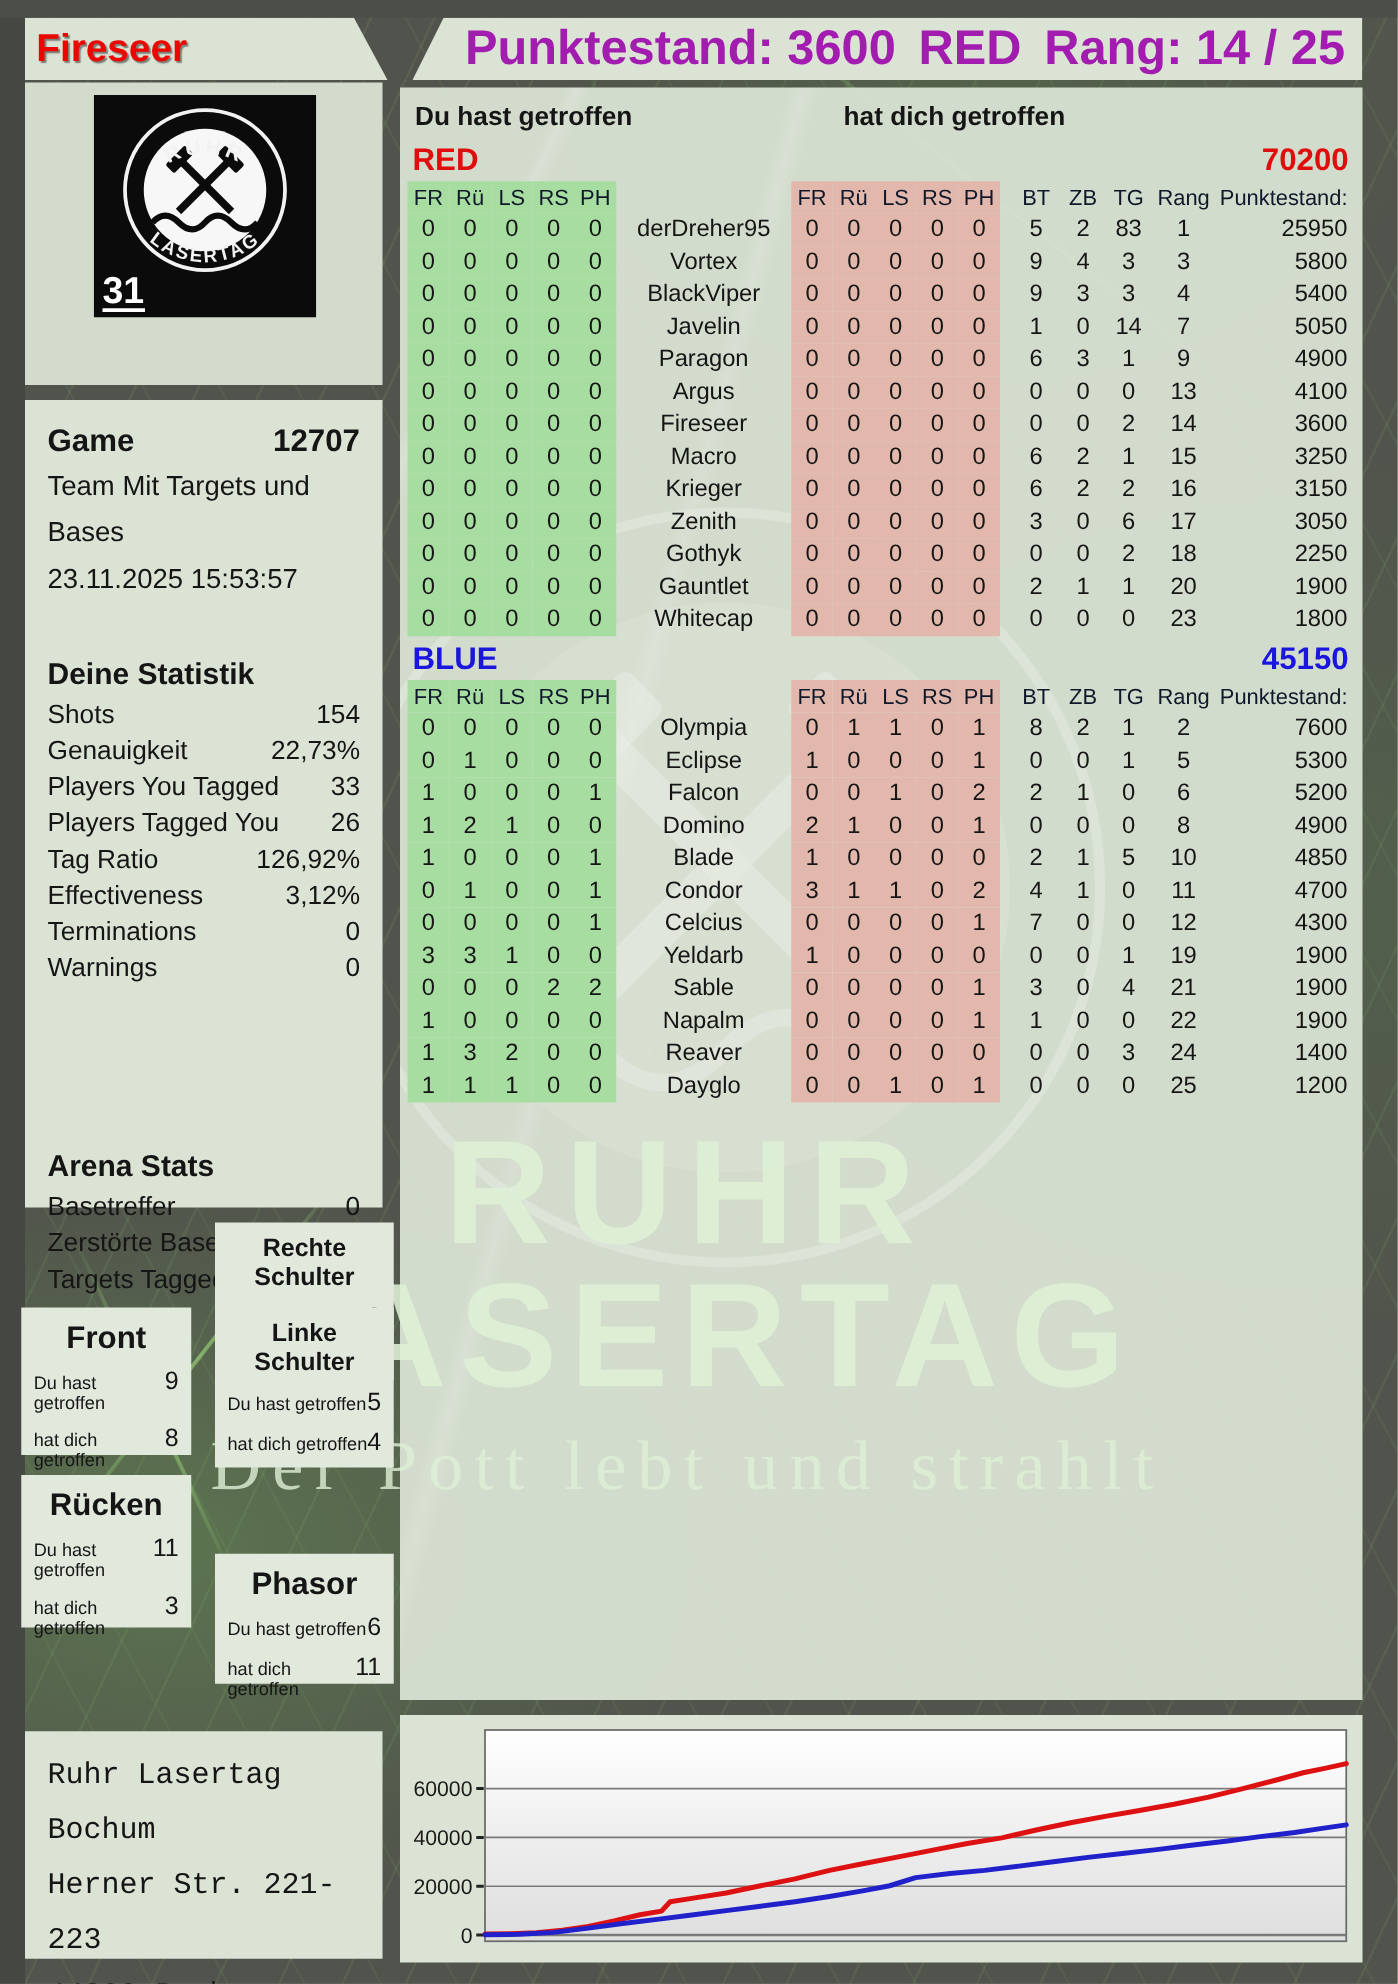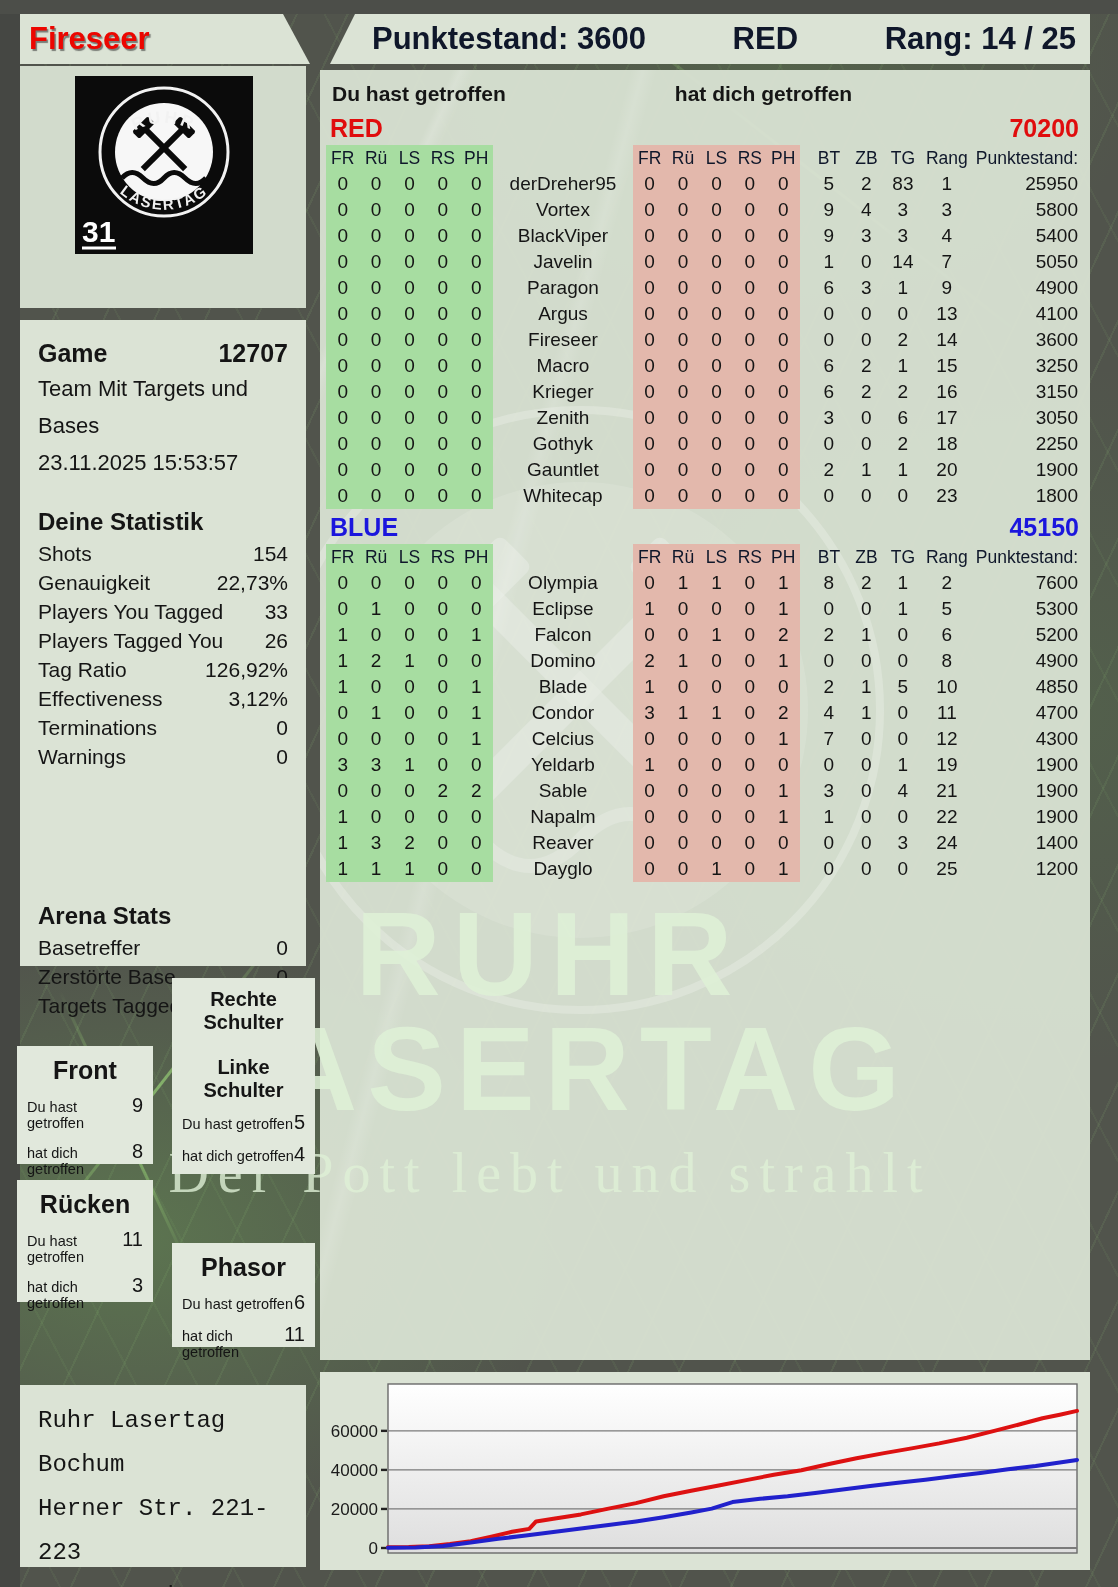--- a/index.html
+++ b/index.html
@@ -19,31 +19,31 @@
       #51544c;}
   .streak{position:absolute;z-index:0;background:linear-gradient(90deg,transparent,rgba(170,240,130,.55),transparent);height:3px;transform-origin:left center;border-radius:2px;filter:blur(.4px);}
   #edge-left{position:absolute;left:0;top:0;width:20px;height:100%;background:#454743;z-index:4;}
   #edge-top{position:absolute;left:0;top:0;width:100%;height:14px;background:#4c4e49;z-index:4;}
 
   .panel{position:absolute;background:#dbe3d5;z-index:2;}
   
   #panel-player{left:20px;top:14px;width:312px;height:50px;clip-path:polygon(0 0,263px 0,290px 100%,0 100%);display:flex;align-items:center;}
   #panel-player .pname{font-size:31px;font-weight:bold;color:#ec0600;padding-left:9px;text-shadow:1.5px 1.5px 1px rgba(40,40,40,.55);}
   #panel-header{left:330px;top:14px;width:760px;height:50px;clip-path:polygon(25px 0,100% 0,100% 100%,0 100%);display:flex;align-items:center;justify-content:space-between;padding:0 14px 0 42px;box-sizing:border-box;}
-  #panel-header span{font-size:31px;font-weight:bold;color:#0f172a;}
+  #panel-header span{font-size:39px;font-weight:bold;color:#a21caf;}
 
   #panel-logo{left:20px;top:66px;width:286px;height:242px;background:#d2dbcc;}
   #logo-box{position:absolute;left:55px;top:10px;width:178px;height:178px;}
 
   #panel-game{left:20px;top:320px;width:286px;height:646px;padding:16px 18px;box-sizing:border-box;}
   .kvrow{display:flex;justify-content:space-between;align-items:baseline;font-size:21px;line-height:29px;}
   .kvrow .v{text-align:left;}
   #game-head{font-size:25px;font-weight:bold;line-height:34px;}
   .gline{font-size:22px;line-height:37px;}
-  .sect{font-size:24px;font-weight:bold;line-height:34px;margin-top:24px;}
+  .sect{font-size:24px;font-weight:bold;line-height:34px;margin-top:42px;}
   #arena-spacer{height:128px;}
 
   .hitbox{position:absolute;background:#e1e8dc;z-index:6;padding:8px 10px;box-sizing:border-box;}
   .hitbox h3{margin:2px 0 8px 0;text-align:center;font-size:20px;}
   .hitbox.bigt h3{font-size:25px;}
   .hbrow{display:flex;justify-content:space-between;align-items:baseline;margin-top:9px;}
   .hbrow .lbl{font-size:14.5px;}
   .hbrow .val{font-size:20px;}
   #hb-rechte{left:172px;top:978px;width:143px;height:126px;}
   #hb-front{left:17px;top:1046px;width:136px;height:118px;}

